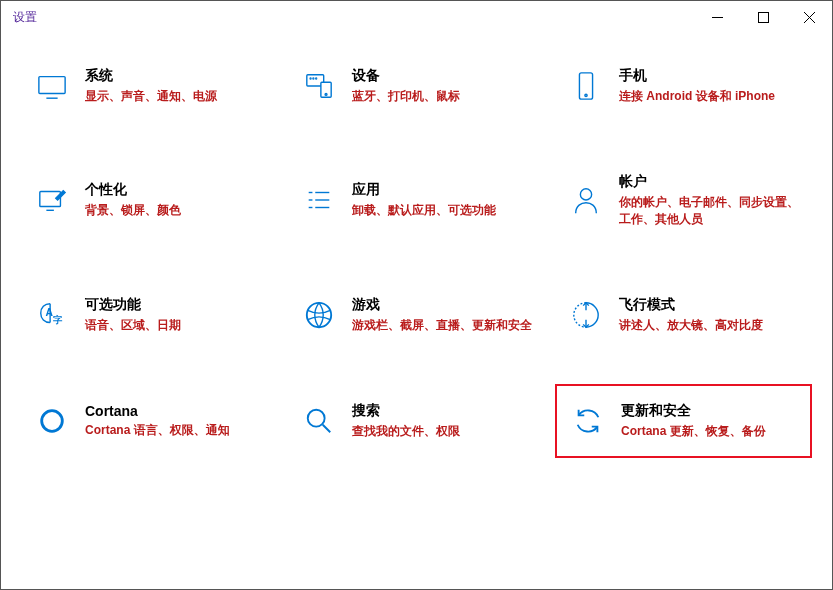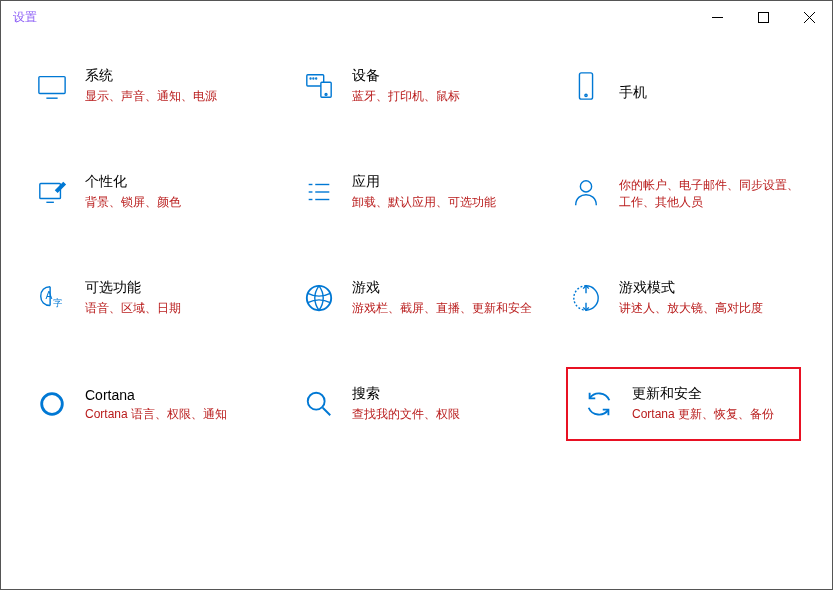--- a/index.html
+++ b/index.html
@@ -16,21 +16,21 @@
       border: 1px solid #555;
       display: flex;
       flex-direction: column;
     }
     .titlebar {
       height: 32px;
       display: flex;
       align-items: center;
       padding-left: 12px;
       font-size: 12px;
-      color: #8b5cf6;
+      color: #4c1d95;
     }
     .titlebar-controls {
       margin-left: auto;
       display: flex;
     }
     .titlebar-btn {
       width: 46px;
       height: 32px;
       display: flex;
       align-items: center;
@@ -43,29 +43,30 @@
       padding: 30px 20px 20px 20px;
     }
     .grid {
       display: grid;
       grid-template-columns: repeat(3, 1fr);
       column-gap: 10px;
       row-gap: 60px;
     }
     .tile {
       display: flex;
-      align-items: flex-end;
+      align-items: center;
       padding: 4px;
       cursor: pointer;
       position: relative;
+      font-weight: bold;
     }
     .tile.highlighted {
       border: 2px solid #e81123;
       padding: 16px 4px 16px 4px;
-      margin: -14px 11px;
+      margin: -14px 0;
     }
     .tile-icon {
       width: 38px;
       height: 38px;
       flex-shrink: 0;
       display: flex;
       align-items: center;
       justify-content: center;
       margin-right: 14px;
       margin-left: 8px;
@@ -145,20 +146,21 @@
 
       <div class="tile">
         <div class="tile-icon">
           <svg viewBox="0 0 32 32" fill="none" stroke="currentColor" stroke-width="1.5">
               <rect x="9" y="2" width="14" height="28" rx="2"></rect>
               <circle cx="16" cy="26" r="1.2"></circle>
             </svg>
         </div>
         <div class="tile-text">
           <div class="tile-title">手机</div>
+          <div class="tile-desc">连接 Android 设备和 iPhone</div>
         </div>
       </div>
 
 
       <div class="tile">
         <div class="tile-icon">
           <svg viewBox="0 0 32 32" fill="none" stroke="currentColor" stroke-width="1.5">
               <rect x="3" y="7" width="22" height="16" rx="1"></rect>
               <path d="M20 14 L28 6 L30 8 L22 16 Z" fill="currentColor"></path>
               <line x1="10" y1="27" x2="18" y2="27"></line>
@@ -188,20 +190,21 @@
       </div>
 
       <div class="tile">
         <div class="tile-icon">
           <svg viewBox="0 0 32 32" fill="none" stroke="currentColor" stroke-width="1.5">
               <circle cx="16" cy="10" r="6"></circle>
               <path d="M5 30 C5 22 11 19 16 19 C21 19 27 22 27 30"></path>
             </svg>
         </div>
         <div class="tile-text">
+          <div class="tile-title">帐户</div>
           <div class="tile-desc">你的帐户、电子邮件、同步设置、工作、其他人员</div>
         </div>
       </div>
 
       <div class="tile">
         <div class="tile-icon">
           <svg viewBox="0 0 32 32" fill="none" stroke="currentColor" stroke-width="1.5">
               <path d="M14 4 C8 4 4 8 4 14 C4 20 8 24 14 24"></path>
               <path d="M14 4 L14 14 L14 24"></path>
               <text x="9" y="17" font-size="11" fill="currentColor" stroke="none">A</text>
@@ -231,21 +234,21 @@
         <div class="tile-icon">
           <svg viewBox="0 0 32 32" fill="none" stroke="currentColor" stroke-width="1.5">
               <path d="M16 3 A13 13 0 0 0 16 29" stroke-dasharray="2 2"></path>
               <path d="M16 3 A13 13 0 0 1 16 29"></path>
               <path d="M16 11 L16 3 M16 29 L16 21" stroke-dasharray="0"></path>
               <polyline points="13,6 16,3 19,6"></polyline>
               <polyline points="13,26 16,29 19,26"></polyline>
             </svg>
         </div>
         <div class="tile-text">
-          <div class="tile-title">游戏模式</div>
+          <div class="tile-title">飞行模式</div>
           <div class="tile-desc">讲述人、放大镜、高对比度</div>
         </div>
       </div>
 
       <div class="tile">
         <div class="tile-icon">
           <svg viewBox="0 0 32 32" fill="none" stroke="currentColor" stroke-width="3">
               <circle cx="16" cy="16" r="11"></circle>
             </svg>
         </div>

